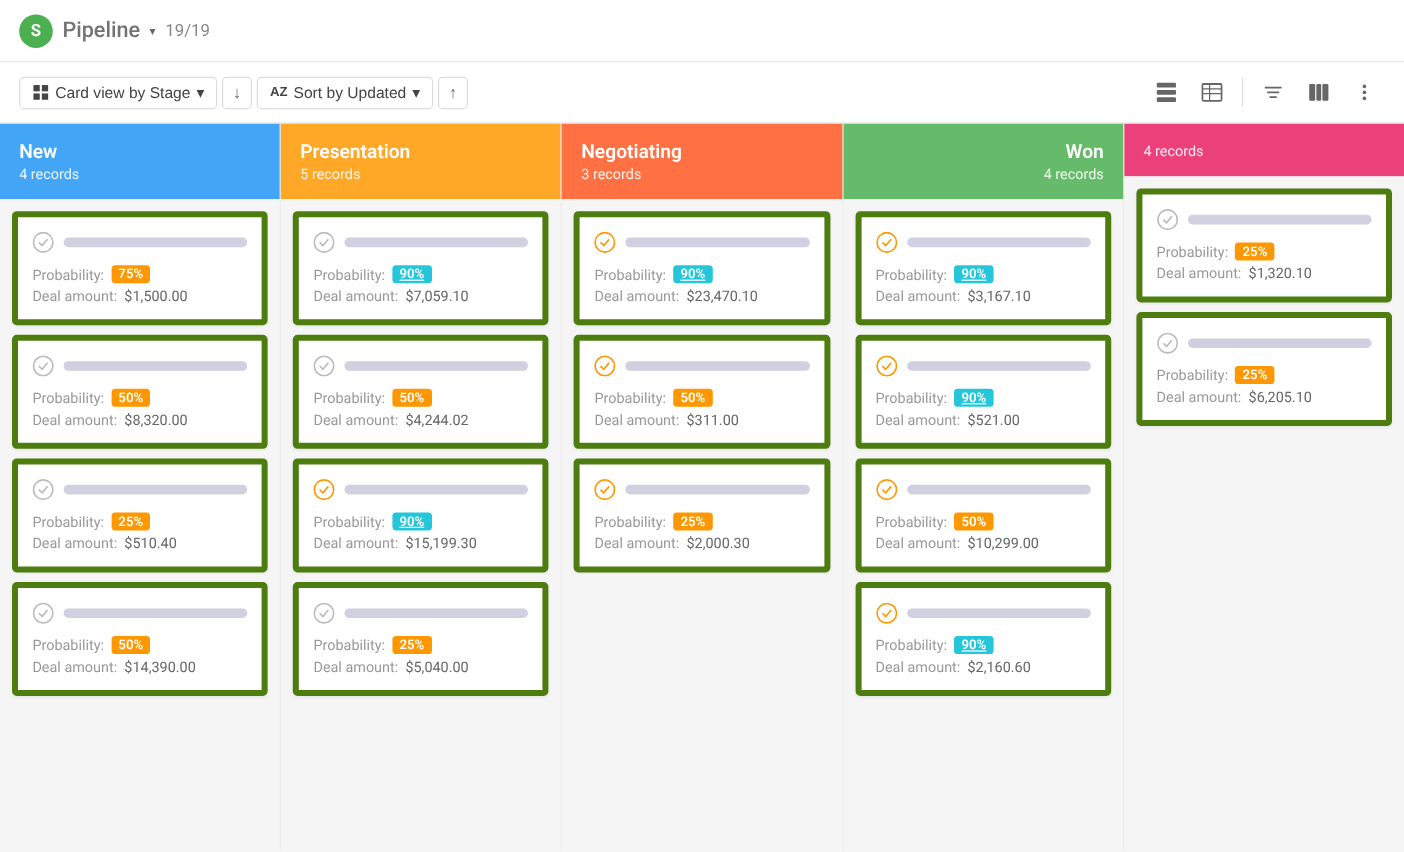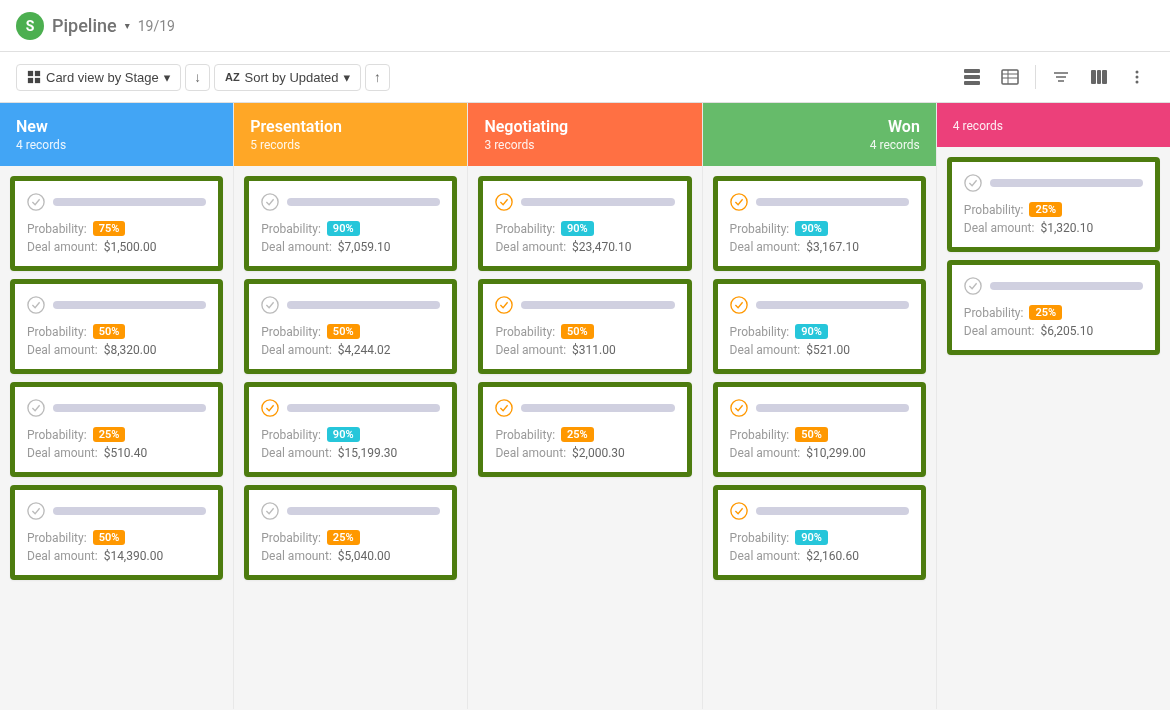--- a/index.html
+++ b/index.html
@@ -225,21 +225,21 @@
     .badge {
       display: inline-block;
       padding: 1px 6px;
       border-radius: 3px;
       font-size: 11px;
       font-weight: 600;
       color: #fff;
       text-align: center;
     }
     .badge-orange { background: #FF9800; }
-    .badge-teal { background: #26C6DA; }
+    .badge-teal { background: #26C6DA; text-decoration: underline; }
   </style>
 </head>
 <body>
 
 <div class="top-header">
   <div class="header-left">
     <div class="logo-icon">
       <span>S</span>
     </div>
     <span class="pipeline-title">Pipeline</span>

